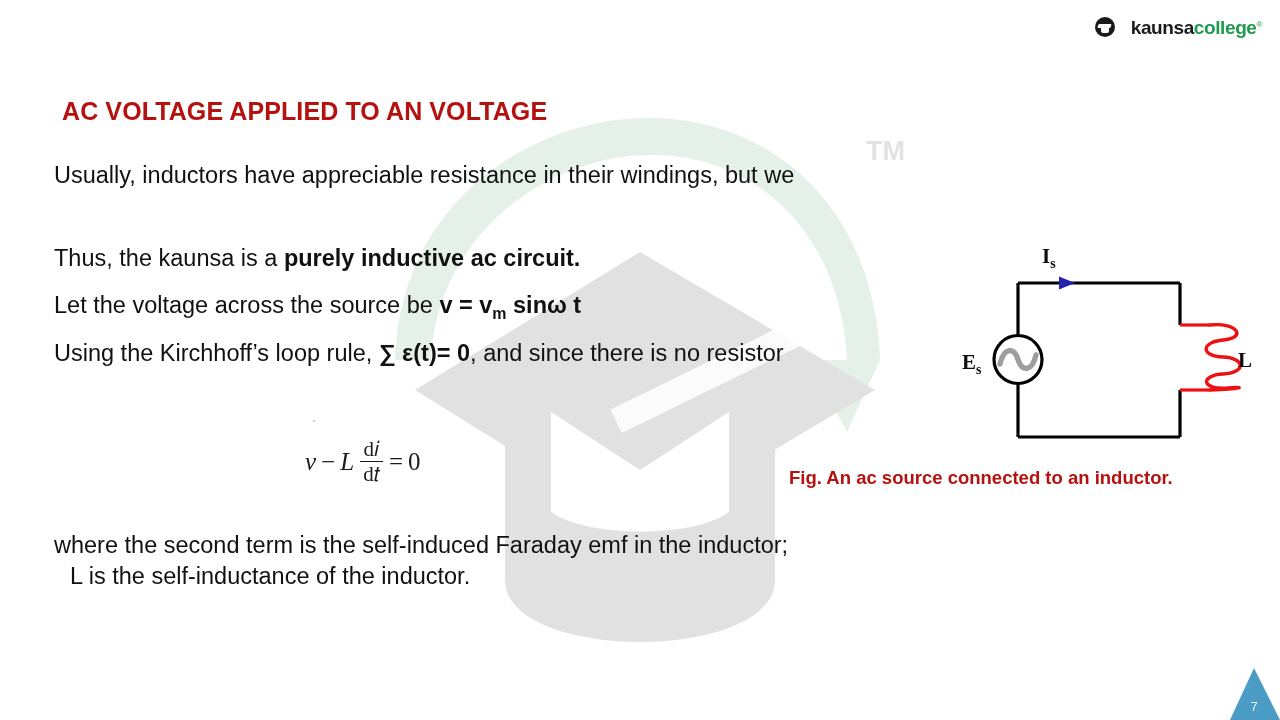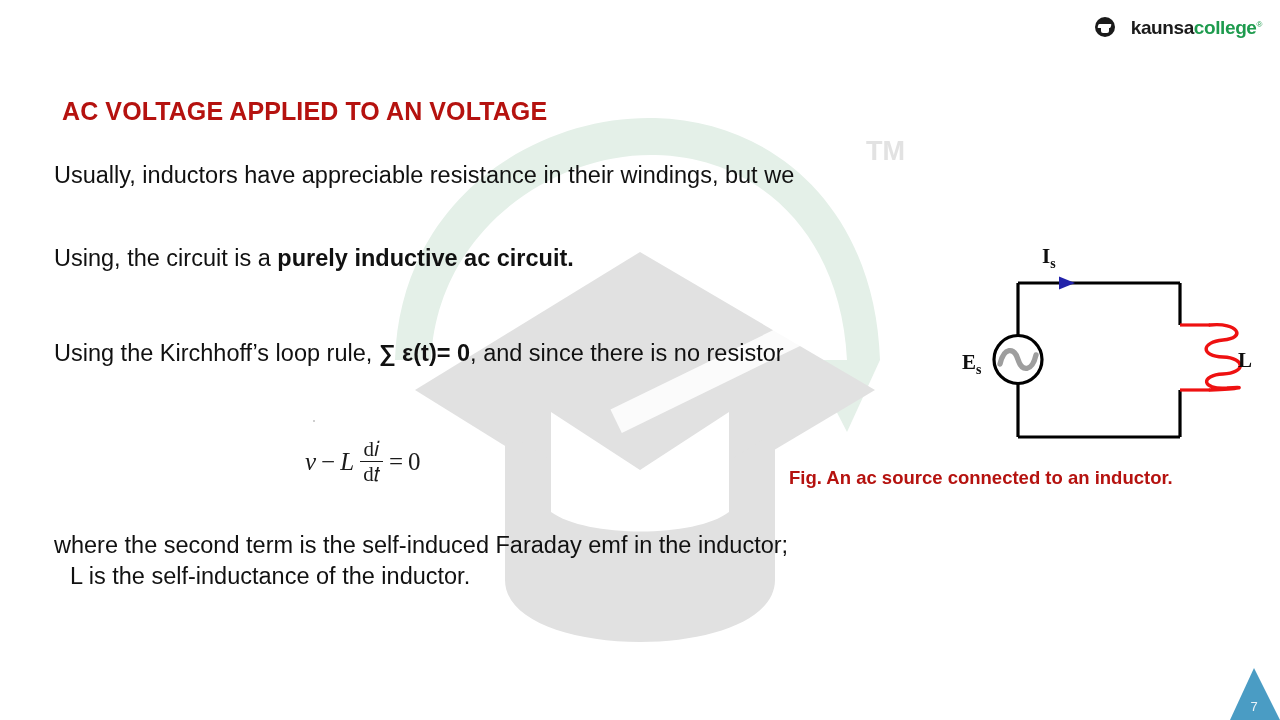--- a/index.html
+++ b/index.html
@@ -220,23 +220,26 @@
     <span class="brand-text"><span class="brand-a">kaunsa</span><span class="brand-b">college</span><span class="brand-tm">®</span></span>
   </div>
 
   <div id="title">AC VOLTAGE APPLIED TO AN VOLTAGE</div>
 
   <div class="body-line" id="p1">
     <span class="l1">Usually, inductors have appreciable resistance in their windings, but we</span>
   </div>
 
   <div class="body-line" id="p2">
-    <span>Using, the circuit is a </span><b>purely inductive ac circuit.</b>
-  </div>
-
+    <span>Thus, the kaunsa is a </span><b>purely inductive ac circuit.</b>
+  </div>
+
+  <div class="body-line" id="p3">
+    <span>Let the voltage across the source be </span><b><span>v = v</span><span class="sub">m</span><span> sinω t</span></b>
+  </div>
 
   <div class="body-line" id="p4">
     <span>Using the Kirchhoff’s loop rule, </span><b>∑ ε(t)= 0</b><span>, and since there is no resistor</span>
   </div>
 
   <div id="formula">
     <span class="dot"></span>
     <span class="it">v</span>
     <span>−</span>
     <span class="it">L</span>

